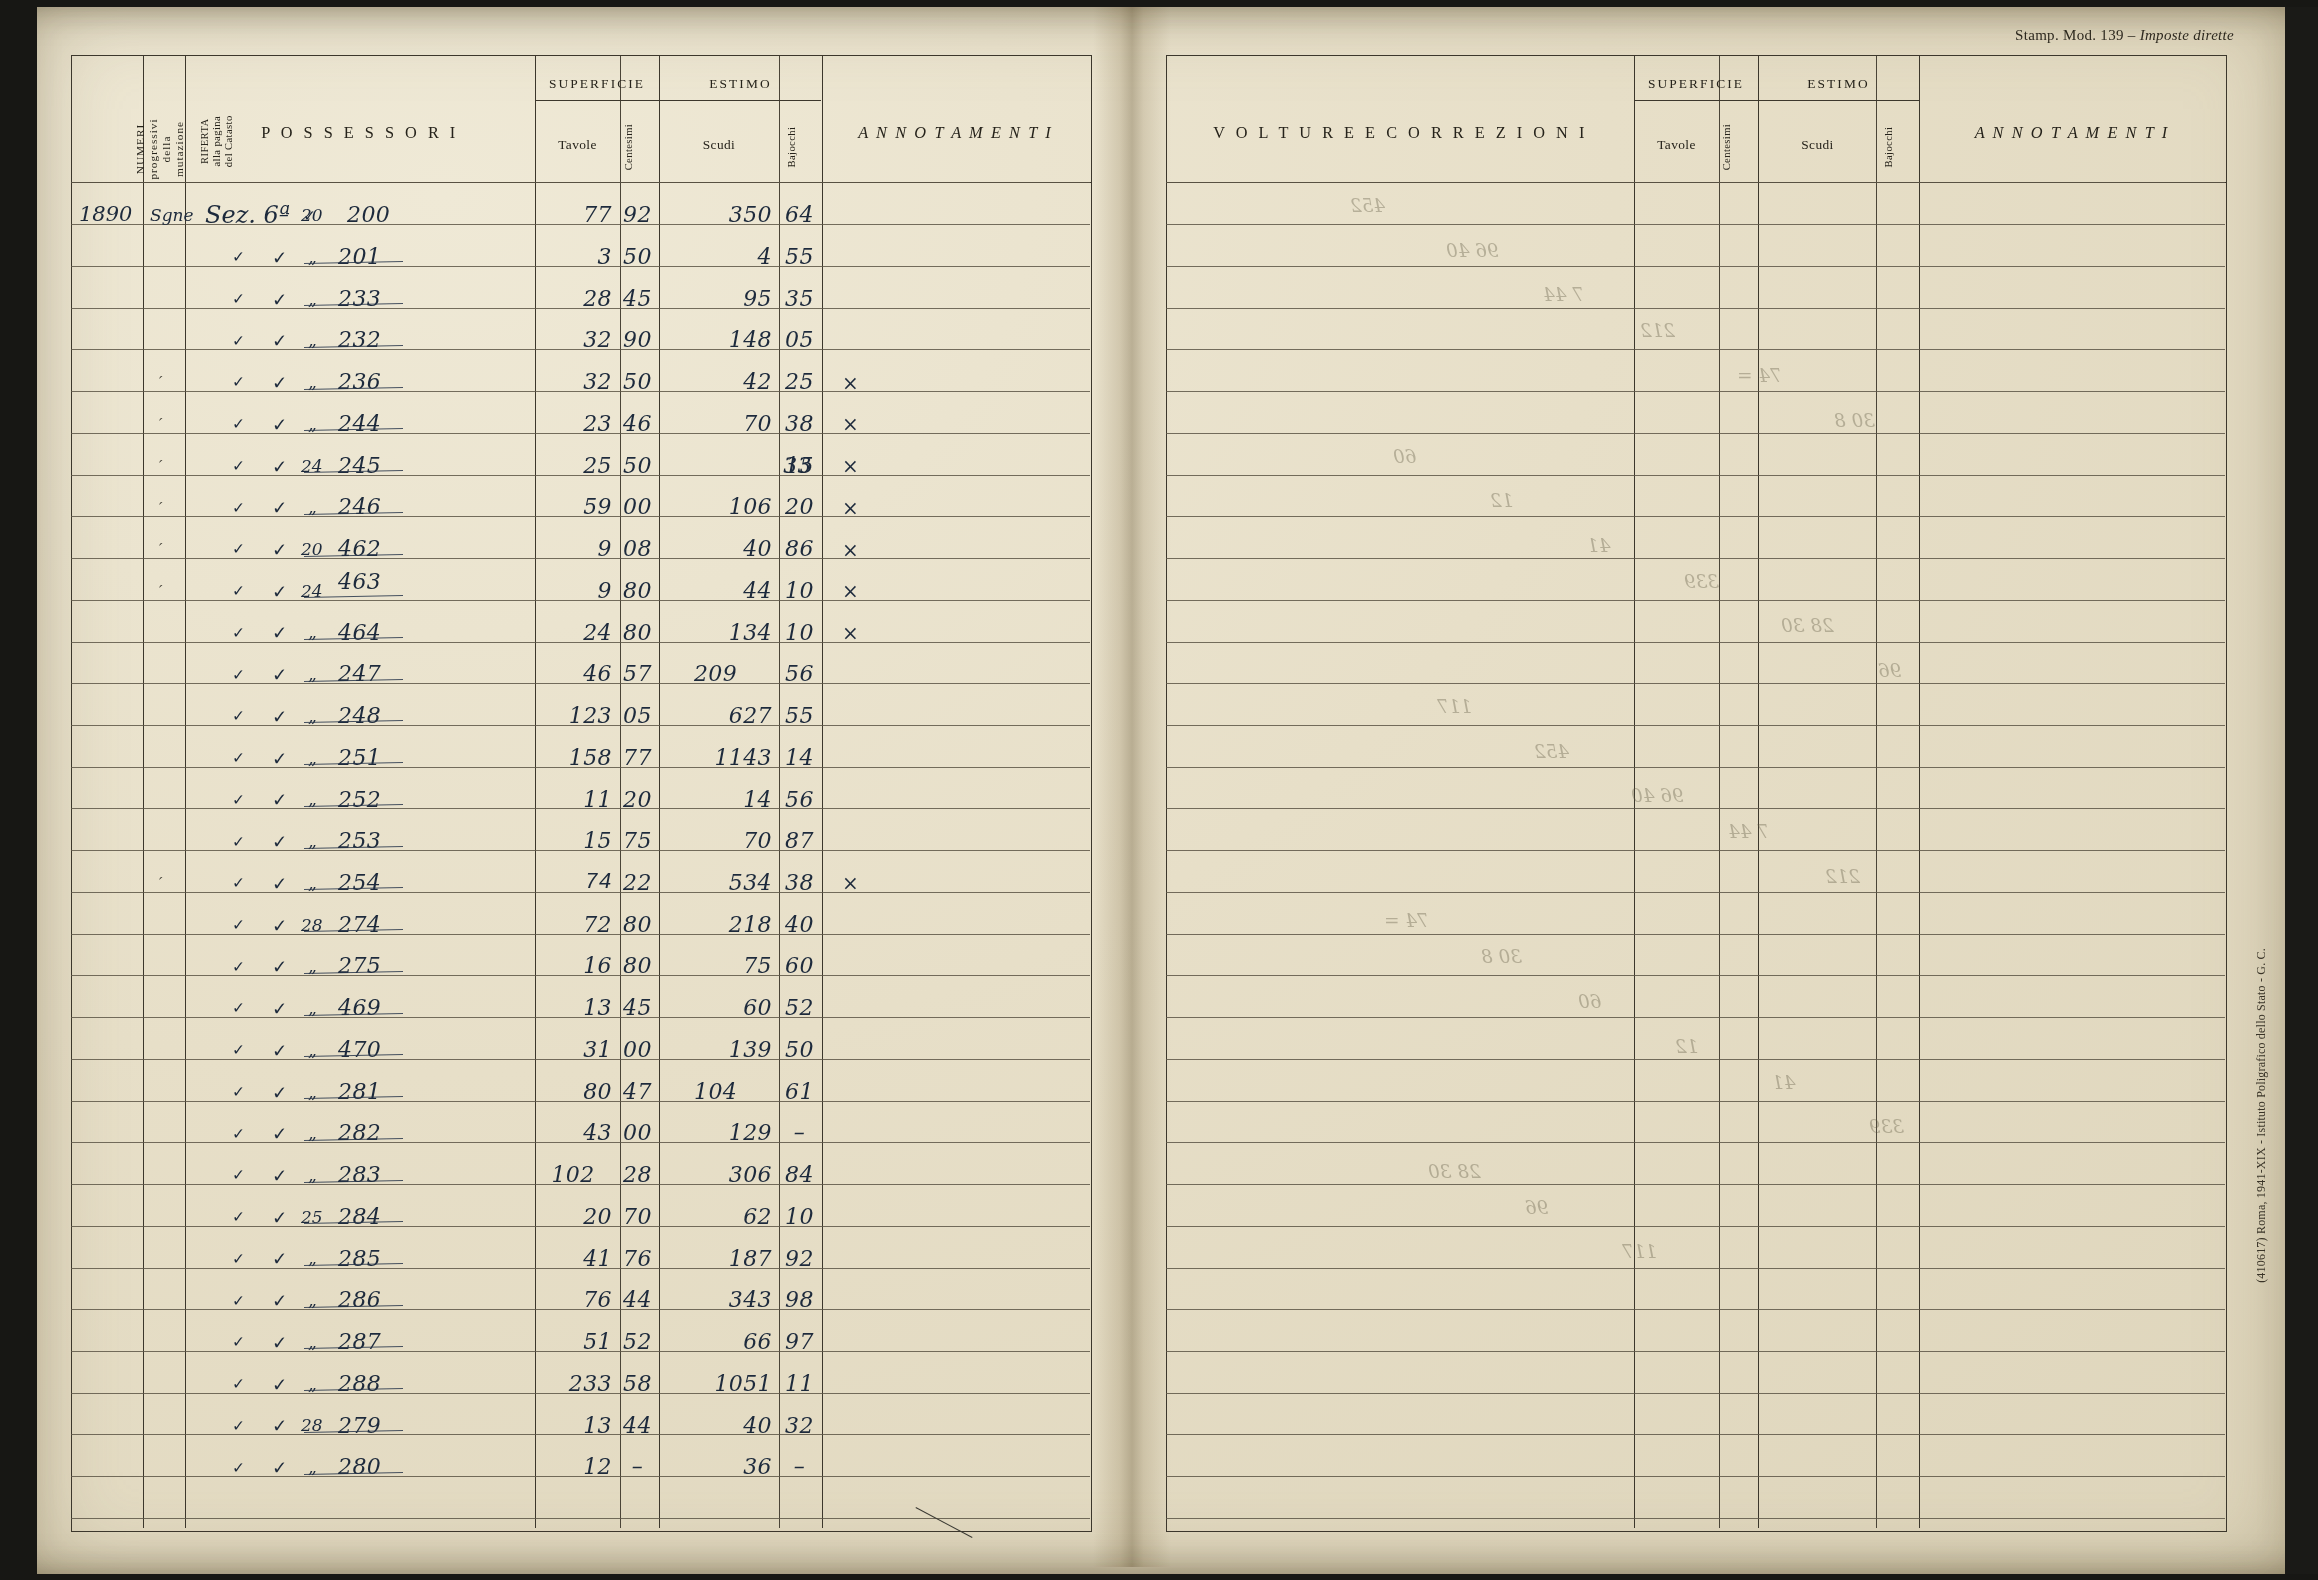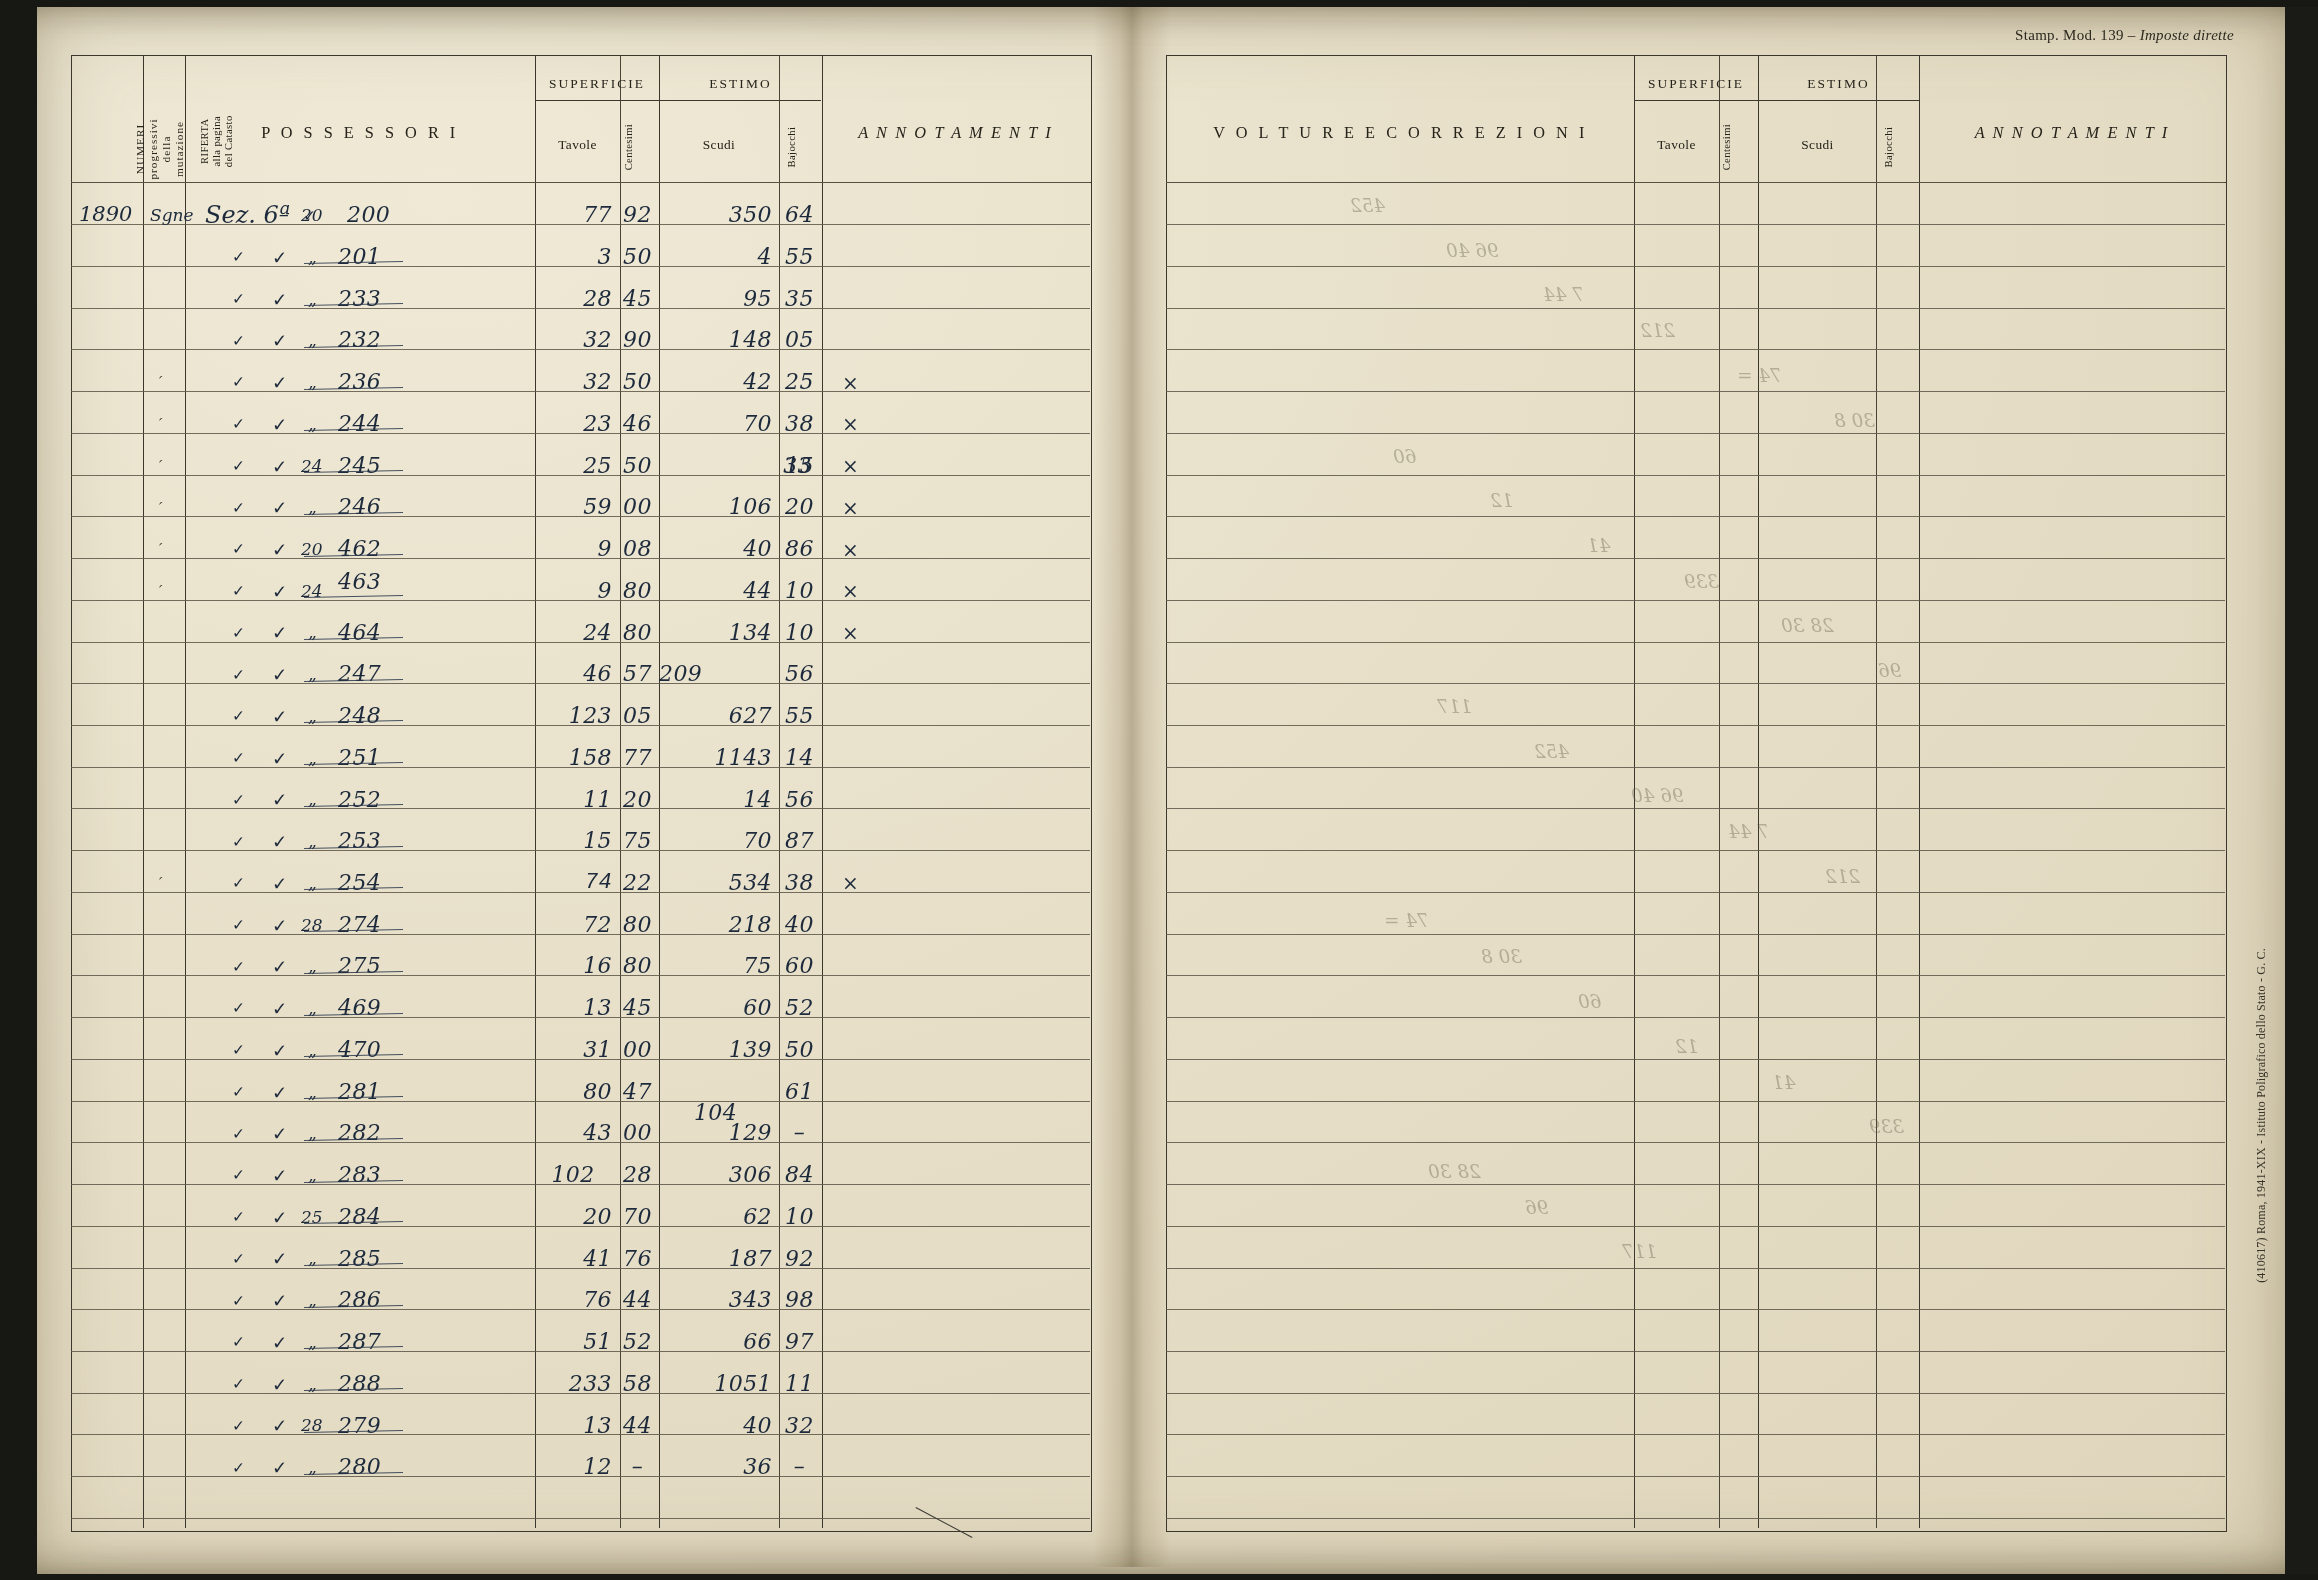--- a/index.html
+++ b/index.html
@@ -468,21 +468,21 @@
       <div class="hand num" style="left:659px; top:620px; width:113px; text-align:right;">134</div>
       <div class="hand num" style="left:782px; top:620px; width:35px; text-align:center;">10</div>
       <div class="hand x" style="left:842px; top:621px;">×</div>
       <div class="hand tick" style="left:232px; top:666px;">✓</div>
       <div class="hand tick" style="left:272px; top:664px; font-size:18.4px;">✓</div>
       <div class="hand small" style="left:308px; top:664px;">„</div>
       <div class="hand num" style="left:338px; top:661px;">247</div>
       <div class="strike" style="left:304px; top:680px; width:99px;"></div>
       <div class="hand num" style="left:534px; top:661px; width:78px; text-align:right;">46</div>
       <div class="hand num" style="left:622px; top:661px; width:31px; text-align:center;">57</div>
-      <div class="hand num" style="left:659px; top:661px; width:113px; text-align:left;">209</div>
+      <div class="hand num" style="left:659px; top:661px; width:113px; text-align:center;">209</div>
       <div class="hand num" style="left:782px; top:661px; width:35px; text-align:center;">56</div>
       <div class="hand tick" style="left:232px; top:707px;">✓</div>
       <div class="hand tick" style="left:272px; top:706px; font-size:18.4px;">✓</div>
       <div class="hand small" style="left:308px; top:706px;">„</div>
       <div class="hand num" style="left:338px; top:703px;">248</div>
       <div class="strike" style="left:304px; top:721px; width:99px;"></div>
       <div class="hand num" style="left:534px; top:703px; width:78px; text-align:right;">123</div>
       <div class="hand num" style="left:622px; top:703px; width:31px; text-align:center;">05</div>
       <div class="hand num" style="left:659px; top:703px; width:113px; text-align:right;">627</div>
       <div class="hand num" style="left:782px; top:703px; width:35px; text-align:center;">55</div>
@@ -559,21 +559,21 @@
       <div class="hand num" style="left:622px; top:1037px; width:31px; text-align:center;">00</div>
       <div class="hand num" style="left:659px; top:1037px; width:113px; text-align:right;">139</div>
       <div class="hand num" style="left:782px; top:1037px; width:35px; text-align:center;">50</div>
       <div class="hand tick" style="left:232px; top:1083px;">✓</div>
       <div class="hand tick" style="left:272px; top:1082px; font-size:18.4px;">✓</div>
       <div class="hand small" style="left:308px; top:1082px;">„</div>
       <div class="hand num" style="left:338px; top:1079px;">281</div>
       <div class="strike" style="left:304px; top:1097px; width:99px;"></div>
       <div class="hand num" style="left:534px; top:1079px; width:78px; text-align:right;">80</div>
       <div class="hand num" style="left:622px; top:1079px; width:31px; text-align:center;">47</div>
-      <div class="hand num" style="left:659px; top:1079px; width:113px; text-align:center;margin-top:21px;">104</div>
+      <div class="hand num" style="left:694px; top:1079px; width:113px; text-align:left;">104</div>
       <div class="hand num" style="left:782px; top:1079px; width:35px; text-align:center;">61</div>
       <div class="hand tick" style="left:232px; top:1125px;">✓</div>
       <div class="hand tick" style="left:272px; top:1123px; font-size:18.4px;">✓</div>
       <div class="hand small" style="left:308px; top:1123px;">„</div>
       <div class="hand num" style="left:338px; top:1120px;">282</div>
       <div class="strike" style="left:304px; top:1139px; width:99px;"></div>
       <div class="hand num" style="left:534px; top:1120px; width:78px; text-align:right;">43</div>
       <div class="hand num" style="left:622px; top:1120px; width:31px; text-align:center;">00</div>
       <div class="hand num" style="left:659px; top:1120px; width:113px; text-align:right;">129</div>
       <div class="hand num" style="left:782px; top:1120px; width:35px; text-align:center;">–</div>

